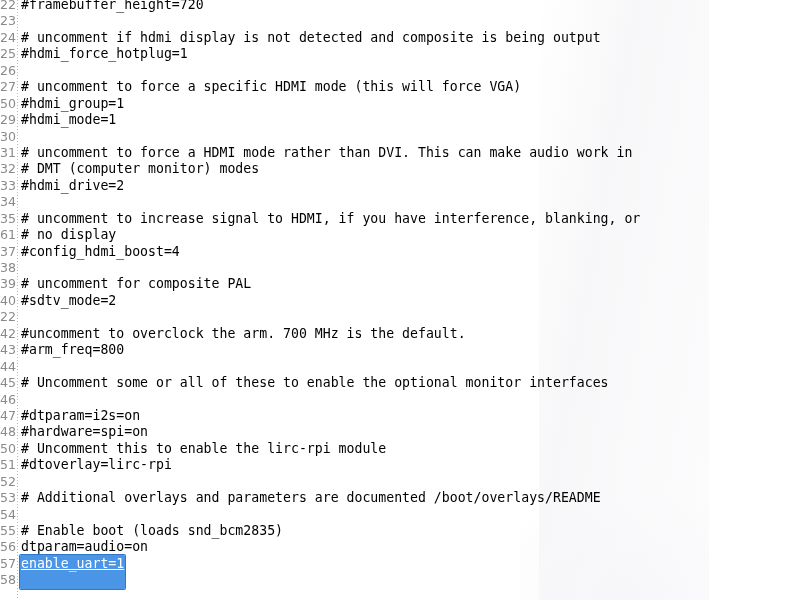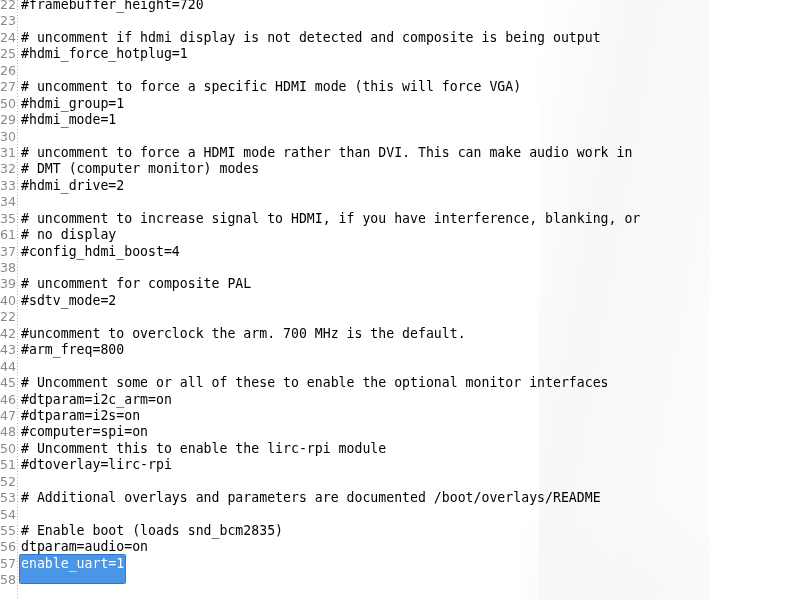--- a/index.html
+++ b/index.html
@@ -88,23 +88,24 @@
     color: #000000;
     font-size: 13.2px;
     font-family: "DejaVu Sans Mono", "Liberation Mono", monospace;
     white-space: pre;
   }
 
   .code .sel {
     background: #4b95e6;
     color: #ffffff;
     box-shadow: 0 0 0 1px #2f77c9;
-    padding: 1px 1px 12px 1px;
+    padding: 1px 1px 18px 1px;
     margin: -1px -1px -2px -1px;
     border-radius: 1px;
+    text-decoration: underline;
   }
 </style>
 </head>
 <body>
 
 <div id="editor">
   <div class="bg-wash"></div>
   <div class="bg-wash2"></div>
   <div class="gutter-rule"></div>
   <div class="lines" id="lines">
@@ -125,23 +126,23 @@
       <div class="line"><span class="ln">61</span><span class="code"># no display</span></div>
       <div class="line"><span class="ln">37</span><span class="code">#config_hdmi_boost=4</span></div>
       <div class="line"><span class="ln">38</span><span class="code"></span></div>
       <div class="line"><span class="ln">39</span><span class="code"># uncomment for composite PAL</span></div>
       <div class="line"><span class="ln">40</span><span class="code">#sdtv_mode=2</span></div>
       <div class="line"><span class="ln">22</span><span class="code"></span></div>
       <div class="line"><span class="ln">42</span><span class="code">#uncomment to overclock the arm. 700 MHz is the default.</span></div>
       <div class="line"><span class="ln">43</span><span class="code">#arm_freq=800</span></div>
       <div class="line"><span class="ln">44</span><span class="code"></span></div>
       <div class="line"><span class="ln">45</span><span class="code"># Uncomment some or all of these to enable the optional monitor interfaces</span></div>
-      <div class="line"><span class="ln">46</span><span class="code">#dtparam=i2c_arm=on</span></div>
+      <div class="line"><span class="ln">46</span></div>
       <div class="line"><span class="ln">47</span><span class="code">#dtparam=i2s=on</span></div>
-      <div class="line"><span class="ln">48</span><span class="code">#computer=spi=on</span></div>
+      <div class="line"><span class="ln">48</span><span class="code">#hardware=spi=on</span></div>
       <div class="line"><span class="ln">50</span><span class="code"># Uncomment this to enable the lirc-rpi module</span></div>
       <div class="line"><span class="ln">51</span><span class="code">#dtoverlay=lirc-rpi</span></div>
       <div class="line"><span class="ln">52</span><span class="code"></span></div>
       <div class="line"><span class="ln">53</span><span class="code"># Additional overlays and parameters are documented /boot/overlays/README</span></div>
       <div class="line"><span class="ln">54</span><span class="code"></span></div>
       <div class="line"><span class="ln">55</span><span class="code"># Enable boot (loads snd_bcm2835)</span></div>
       <div class="line"><span class="ln">56</span><span class="code">dtparam=audio=on</span></div>
       <div class="line"><span class="ln">57</span><span class="code"><span class="sel">enable_uart=1</span></span></div>
       <div class="line"><span class="ln">58</span><span class="code"></span></div>
     </div>

